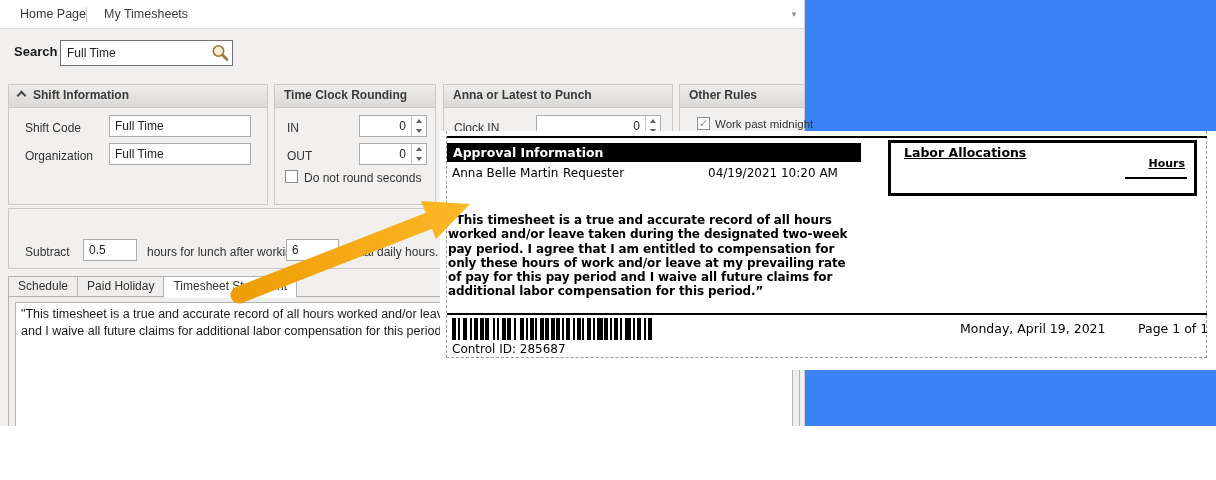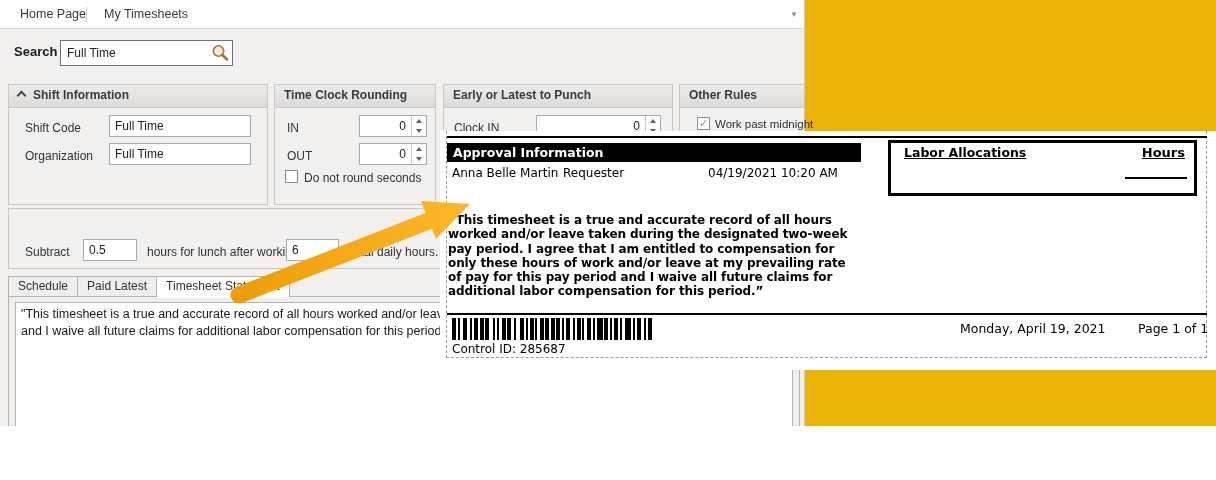--- a/index.html
+++ b/index.html
@@ -1,17 +1,17 @@
 <!DOCTYPE html>
 <html><head>
 <meta charset="utf-8">
 <style>
   * { margin:0; padding:0; box-sizing:border-box; }
   html,body { background:#fff; }
-  .screen { position:relative; width:1216px; height:426px; background:#eab308; overflow:hidden;
+  .screen { position:relative; width:1216px; height:426px; background:#3b82f6; overflow:hidden;
             font-family:"Liberation Sans", sans-serif; color:#333; }
 
   
   .app { position:absolute; left:0; top:0; width:805px; height:480px;
          background:#f2f0ef; border-right:1px solid #cfcdcc; }
 
   .tabbar { position:absolute; left:0; top:0; width:804px; height:29px;
             background:#fff; border-bottom:1px solid #d8d6d5; }
   .tab { position:absolute; top:0; height:29px; line-height:29px;
          font-size:12.5px; color:#3a3a3a; padding:0 12px; white-space:nowrap; }
@@ -89,21 +89,21 @@
   .approval-bar { position:absolute; left:7px; top:12px; width:414px; height:19px; background:#000;
                   color:#fff; font-weight:bold; font-size:12.5px; line-height:19px; padding-left:6px; }
   .appr-name { position:absolute; left:12px;  top:35px; font-size:12px; }
   .appr-role { position:absolute; left:123px; top:35px; font-size:12px; }
   .appr-dt   { position:absolute; left:268px; top:35px; font-size:12px; }
   .policies-h { position:absolute; left:8px; top:63px; font-size:13px; text-decoration:underline; }
   .policy-p { position:absolute; left:8px; top:82px; width:406px; font-weight:bold;
               font-size:12px; line-height:14.3px; letter-spacing:-0.1px; }
   .labor-box { position:absolute; left:448px; top:9px; width:309px; height:56px; border:3px solid #000; }
   .labor-title { position:absolute; left:13px; top:2px; font-weight:bold; font-size:12.5px; text-decoration:underline; }
-  .hours-label { position:absolute; right:9px; top:2px; font-weight:bold; font-size:13px; text-decoration:underline; }
+  .hours-label { position:absolute; right:9px; top:14px; font-weight:bold; font-size:11px; text-decoration:underline; }
   .sum-line { position:absolute; right:7px; top:34px; width:62px; height:2px; background:#000; }
   .barcode { position:absolute; left:12px; top:187px; height:22px; display:flex; }
   .bar { background:#000; height:100%; flex:0 0 auto; }
   .control-id  { position:absolute; left:12px;  top:211px; font-size:12px; }
   .footer-date { position:absolute; left:520px; top:190px; font-size:12.5px; }
   .footer-page { position:absolute; left:698px; top:190px; font-size:12.5px; }
 
   .arrow-svg { position:absolute; left:0; top:0; z-index:10; pointer-events:none; }
 </style>
 </head>
@@ -163,21 +163,21 @@
           <div class="spin-btn">
               <div class="tri-down"></div>
             </div>
         </div>
       </div>
       <div class="checkbox" style="left:10px; top:85px;"></div>
       <div class="flabel" style="left:29px; top:86px;">Do not round seconds</div>
     </div>
 
     <div class="group grp-early">
-      <div class="ghdr">Early or Latest to Punch</div>
+      <div class="ghdr">Anna or Latest to Punch</div>
       <div class="flabel" style="left:10px; top:36px;">Clock IN</div>
       <div class="spinner" style="left:92px; top:30px; width:125px;">
         <div class="spin-val">0</div>
         <div class="spin-btns">
           <div class="spin-btn">
               <div class="tri-up"></div>
             </div>
           <div class="spin-btn">
               <div class="tri-down"></div>
             </div>
@@ -194,21 +194,21 @@
     <div class="group grp-lunch">
       <div class="flabel" style="left:16px; top:36px;">Subtract</div>
       <div class="tinput" style="left:74px; top:30px; width:54px;">0.5</div>
       <div class="flabel" style="left:138px; top:36px;">hours for lunch after working</div>
       <div class="tinput" style="left:277px; top:30px; width:53px;">6</div>
       <div class="flabel" style="left:342px; top:36px;">total daily hours.</div>
     </div>
 
     <div class="dtabs">
       <div class="dtab">Schedule</div>
-      <div class="dtab">Paid Latest</div>
+      <div class="dtab">Paid Holiday</div>
       <div class="dtab active">Timesheet Statement</div>
     </div>
 
     <div class="tabpage">
       <div class="stmt"><div>"This timesheet is a true and accurate record of all hours worked and/or leave taken during the designated two-week pay period. I agree that I am entitled to compensation for only these hours of work and/or leave at my prevailing rate of pay for this pay period</div><div>and I waive all future claims for additional labor compensation for this period."</div></div>
     </div>
 
     <div class="hscroll">
       <div class="sbtn left">◄</div>
       <div class="sthumb"></div>

